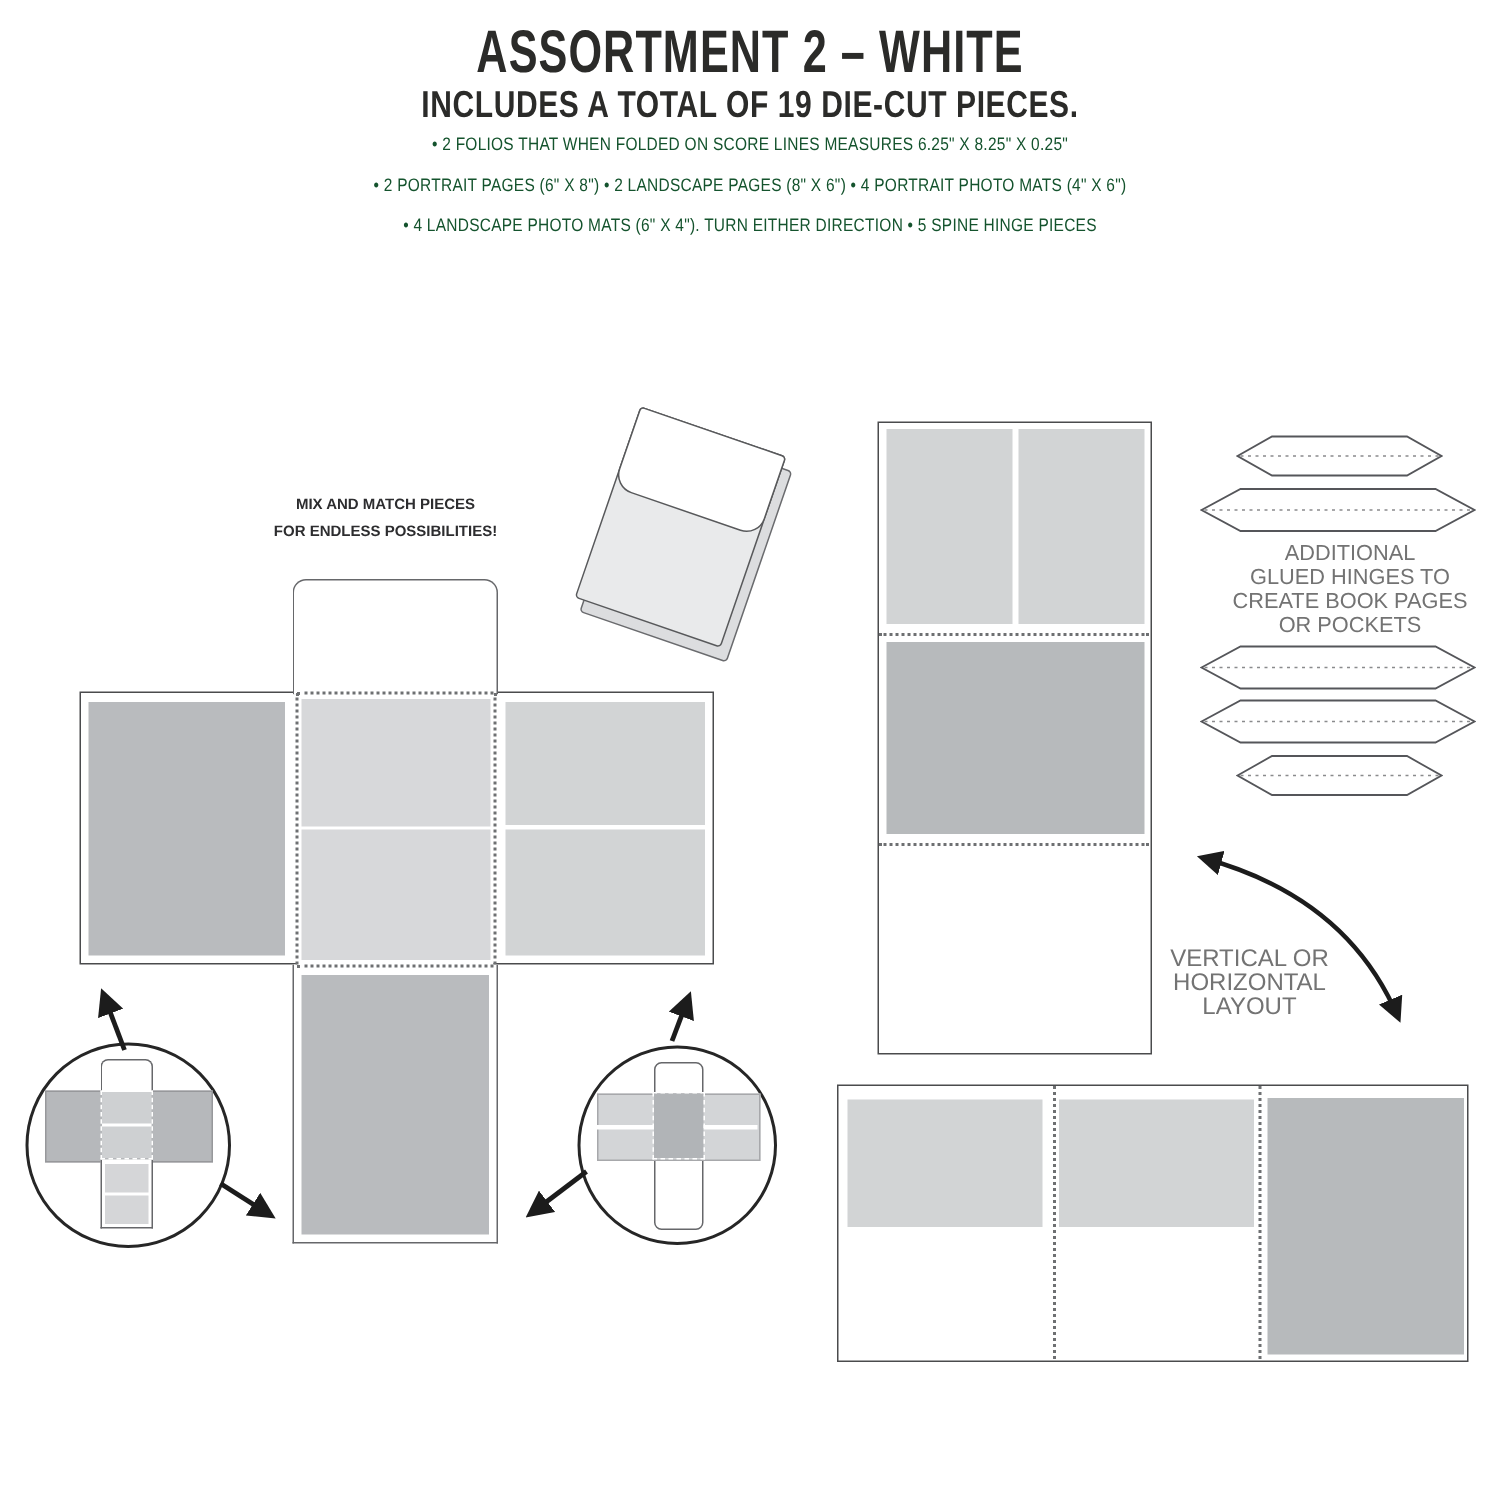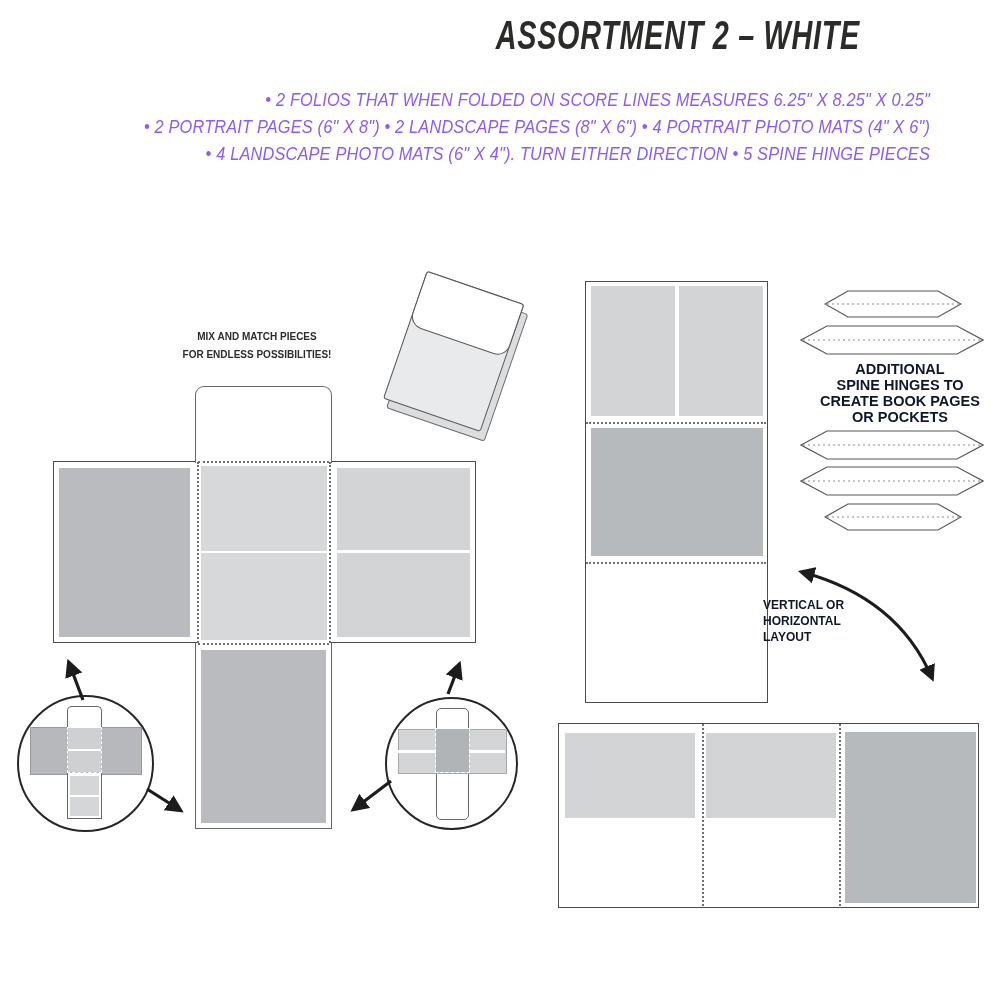--- a/index.html
+++ b/index.html
@@ -1,47 +1,50 @@
 <!DOCTYPE html>
 <html><head>
 <meta charset="utf-8">
 <style>
   html,body{margin:0;padding:0;background:#fff;}
   #canvas{position:relative;width:1000px;height:1000px;background:#ffffff;overflow:hidden;
           font-family:"Liberation Sans",sans-serif;color:#2b2b29;}
   .abs{position:absolute;}
-  .ctr{left:0;right:0;text-align:right;font-style:italic;}
+  .ctr{left:0;right:0;text-align:center;}
   .cond{display:block;white-space:nowrap;transform:scaleX(.8);transform-origin:50% 50%;}
   .title{top:13px;font-size:40px;font-weight:700;letter-spacing:1px;color:#2b2b29;}
   .title .cond{transform:scaleX(.72);}
   .subtitle{top:56px;font-size:25px;font-weight:700;letter-spacing:.5px;}
-  .detail{font-size:19px;font-weight:400;letter-spacing:.2px;color:#8b5cf6;}
+  .detail{font-size:12px;font-weight:400;letter-spacing:.2px;color:#14532d;}
   .detail .cond{transform:scaleX(.86);}
   .boldlabel{font-weight:700;color:#2d2d2f;}
-  .plainlabel{font-weight:700;color:#0f172a;font-size:14.5px;line-height:16px;}
+  .plainlabel{font-weight:400;color:#737373;font-size:14.5px;line-height:16px;}
   
   .panel-dark{background:#b9bbbe;}
   .panel-light{background:#d2d4d5;}
   .outline{border:1.5px solid #4a4b4d;background:#fff;box-sizing:border-box;}
   .gborder{border:1.5px solid #66676a;background:#fff;box-sizing:border-box;}
   .dot-h{height:0;border-top:2px dotted #6e7072;}
   .dot-v{width:0;border-left:2px dotted #6e7072;}
   .wline-h{background:#fff;}
   .circle{border:2px solid #262626;border-radius:50%;background:#fff;box-sizing:border-box;}
   .dashc{border:1.5px dashed #ffffff;box-sizing:border-box;}
   svg{display:block;}
   .noptr{pointer-events:none;}
 </style>
 </head>
 <body>
 
 <div id="canvas">
 
   <div class="abs ctr title">
     <span class="cond">ASSORTMENT 2 – WHITE</span>
+  </div>
+  <div class="abs ctr subtitle">
+    <span class="cond">INCLUDES A TOTAL OF 19 DIE-CUT PIECES.</span>
   </div>
   <div class="abs ctr detail" style="top:89px;">
     <span class="cond">• 2 FOLIOS THAT WHEN FOLDED ON SCORE LINES MEASURES 6.25" X 8.25" X 0.25"</span>
     </div>
   <div class="abs ctr detail" style="top:116px;">
     <span class="cond">• 2 PORTRAIT PAGES (6" X 8") • 2 LANDSCAPE PAGES (8" X 6") • 4 PORTRAIT PHOTO MATS (4" X 6")</span>
     </div>
   <div class="abs ctr detail" style="top:143px;">
     <span class="cond">• 4 LANDSCAPE PHOTO MATS (6" X 4"). TURN EITHER DIRECTION • 5 SPINE HINGE PIECES</span>
     </div>
@@ -109,38 +112,38 @@
   <svg class="abs" style="left:824px;top:290px;" width="138" height="28" viewBox="0 0 138 28">
     <polygon points="1,14 24,1 114,1 137,14 114,27 24,27" fill="#ffffff" stroke="#55565a" stroke-width="1.2"></polygon>
     <line x1="3" y1="14" x2="135" y2="14" stroke="#8a8b8d" stroke-width="1" stroke-dasharray="2,3"></line>
   </svg>
   <svg class="abs" style="left:800px;top:325px;" width="184" height="30" viewBox="0 0 184 30">
     <polygon points="1,15 27,1 157,1 183,15 157,29 27,29" fill="#ffffff" stroke="#55565a" stroke-width="1.2"></polygon>
     <line x1="3" y1="15" x2="181" y2="15" stroke="#8a8b8d" stroke-width="1" stroke-dasharray="2,3"></line>
   </svg>
   <div class="abs plainlabel" style="left:810px;top:361px;width:180px;text-align:center;">
     <div>ADDITIONAL</div>
-    <div>SPINE HINGES TO</div>
+    <div>GLUED HINGES TO</div>
     <div>CREATE BOOK PAGES</div>
     <div>OR POCKETS</div>
   </div>
   <svg class="abs" style="left:800px;top:430px;" width="184" height="30" viewBox="0 0 184 30">
     <polygon points="1,15 27,1 157,1 183,15 157,29 27,29" fill="#ffffff" stroke="#55565a" stroke-width="1.2"></polygon>
     <line x1="3" y1="15" x2="181" y2="15" stroke="#8a8b8d" stroke-width="1" stroke-dasharray="2,3"></line>
   </svg>
   <svg class="abs" style="left:800px;top:466px;" width="184" height="30" viewBox="0 0 184 30">
     <polygon points="1,15 27,1 157,1 183,15 157,29 27,29" fill="#ffffff" stroke="#55565a" stroke-width="1.2"></polygon>
     <line x1="3" y1="15" x2="181" y2="15" stroke="#8a8b8d" stroke-width="1" stroke-dasharray="2,3"></line>
   </svg>
   <svg class="abs" style="left:824px;top:503px;" width="138" height="28" viewBox="0 0 138 28">
     <polygon points="1,14 24,1 114,1 137,14 114,27 24,27" fill="#ffffff" stroke="#55565a" stroke-width="1.2"></polygon>
     <line x1="3" y1="14" x2="135" y2="14" stroke="#8a8b8d" stroke-width="1" stroke-dasharray="2,3"></line>
   </svg>
 
-  <div class="abs plainlabel" style="left:763px;top:597px;width:140px;text-align:left;font-size:12px;line-height:16px;">
+  <div class="abs plainlabel" style="left:763px;top:632px;width:140px;text-align:center;font-size:16px;line-height:16px;">
     <div>VERTICAL OR</div>
     <div>HORIZONTAL</div>
     <div>LAYOUT</div>
   </div>
 
   <div class="abs outline" style="left:558px;top:723px;width:421px;height:185px;">
     <div class="abs panel-light" style="left:6px;top:9px;width:130px;height:85px;"></div>
     <div class="abs dot-v" style="left:143px;top:0;height:182px;"></div>
     <div class="abs panel-light" style="left:147px;top:9px;width:130px;height:85px;"></div>
     <div class="abs dot-v" style="left:280px;top:0;height:182px;"></div>

